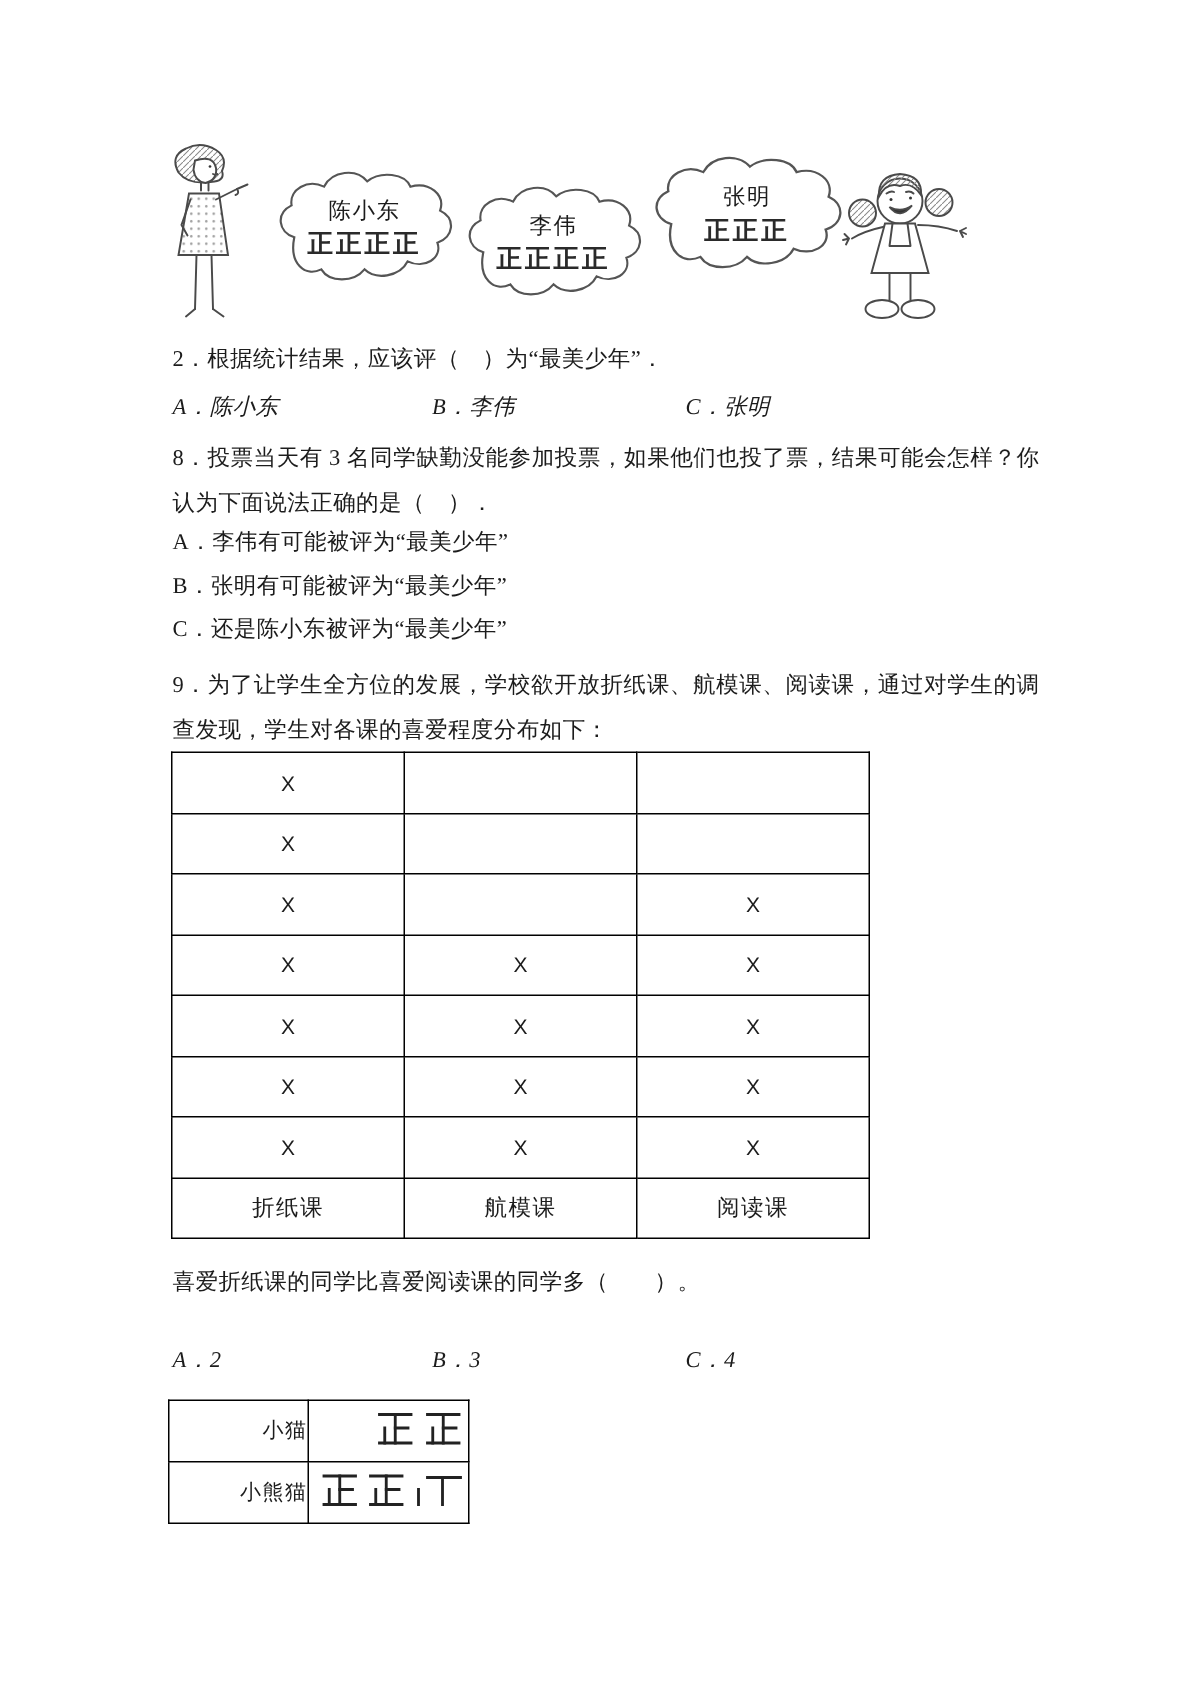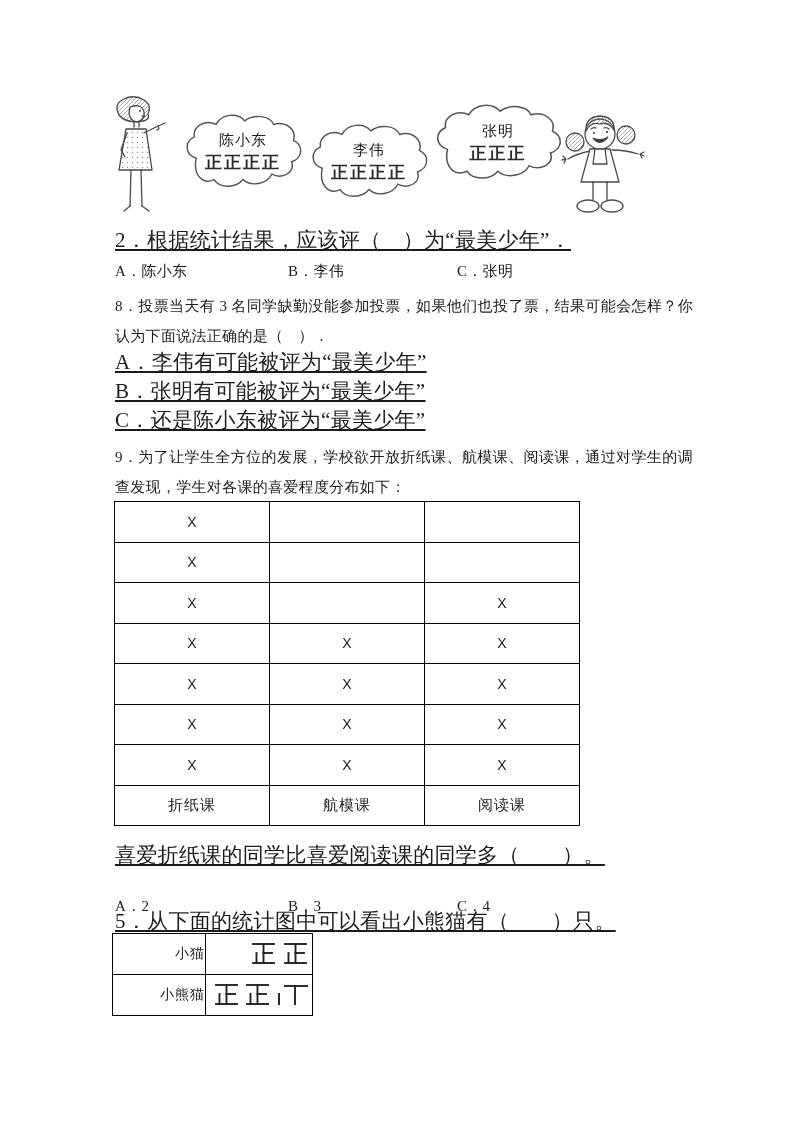--- a/index.html
+++ b/index.html
@@ -1,21 +1,21 @@
 <!DOCTYPE html>
 <html><head>
 <meta charset="utf-8">
 <style>
   html,body{margin:0;padding:0;background:#fff;}
   .page{position:relative;width:793px;height:1122px;background:#ffffff;
         font-family:"Liberation Serif",serif;color:#1c1c1c;overflow:hidden;border-radius:31px;}
   .abs{position:absolute;}
   .para{font-size:15px;line-height:29.5px;width:578px;text-align:justify;letter-spacing:.3px;}
-  .single{font-size:21px;line-height:20px;white-space:nowrap;letter-spacing:.3px;text-decoration:underline;}
-  .optrow{position:absolute;height:20px;}
+  .single{font-size:15px;line-height:20px;white-space:nowrap;letter-spacing:.3px;}
+  .optrow{position:absolute;height:20px;font-style:italic;}
   .optrow span{position:absolute;top:0;font-size:15px;white-space:nowrap;letter-spacing:.3px;}
   
   .cloud{position:absolute;}
   .cloud svg{position:absolute;left:0;top:0;width:100%;height:100%;}
   .cloud .ct{position:absolute;left:0;top:0;right:0;bottom:0;display:flex;flex-direction:column;
              align-items:center;justify-content:center;gap:1px;}
   .cloud .nm{font-size:15px;letter-spacing:1px;}
   .cloud .tl{font-size:17px;letter-spacing:2px;font-weight:bold;color:#2a2a2a;}
   
   table.pref{position:absolute;left:114px;top:501px;border-collapse:collapse;}
@@ -177,21 +177,20 @@
   </tbody>
     </table>
 
   <div class="abs single" style="left:115px;top:845px;">喜爱折纸课的同学比喜爱阅读课的同学多（　　）。</div>
   <div class="optrow" style="left:115px;top:879px;width:570px;margin-top:18px;">
     <span style="left:0;">A．2</span>
     <span style="left:173px;">B．3</span>
     <span style="left:342px;">C．4</span>
   </div>
 
-  <div class="abs single" style="left:115px;top:911px;">5．从下面的统计图中可以看出小熊猫有（　　）只。</div>
 
   <table class="tally">
     <tbody>
         <tr>
       <td class="l">小猫</td>
       <td class="t">
         <svg width="62" height="27" viewBox="0 0 62 27">
           <defs>
             <g id="zh" stroke="#222" stroke-width="1.9" stroke-linecap="square" fill="none">
               <path d="M1,3 H22"></path>

